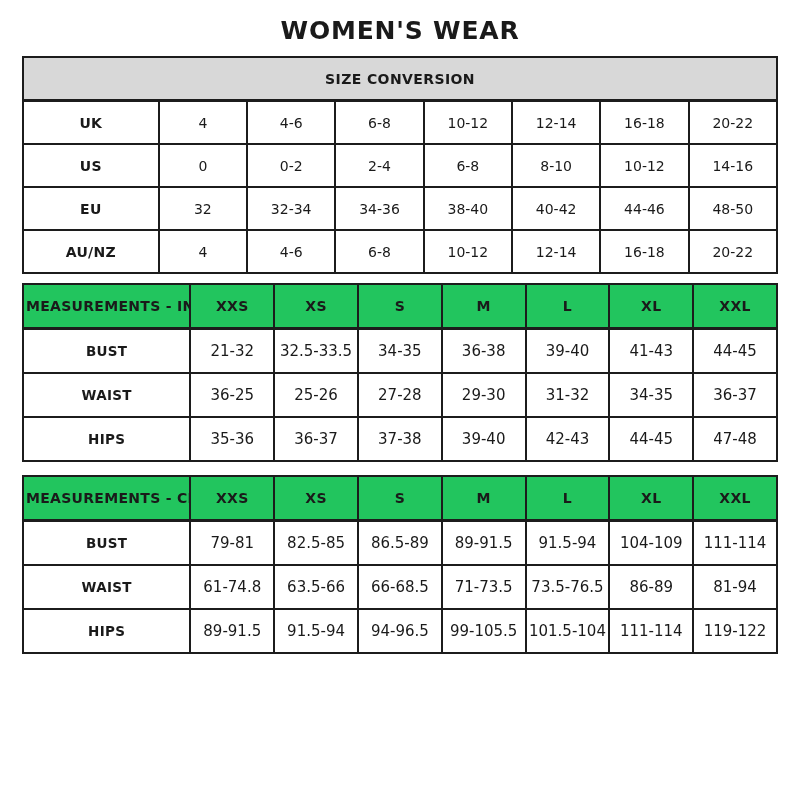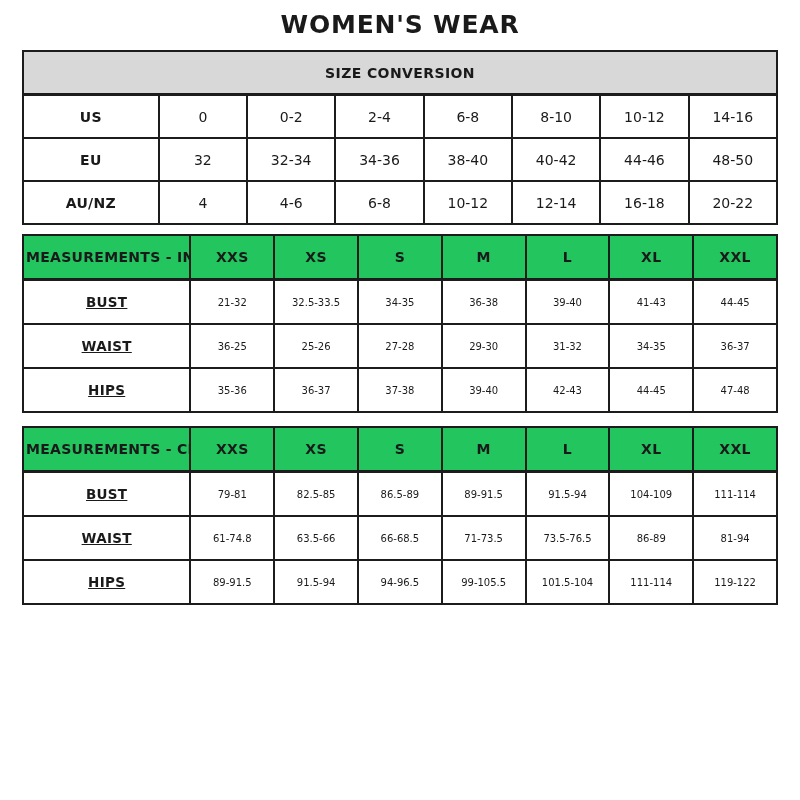--- a/index.html
+++ b/index.html
@@ -8,21 +8,21 @@
     background: #ffffff;
     width: 800px;
     height: 800px;
     font-family: "DejaVu Sans", "Liberation Sans", sans-serif;
     color: #1a1a1a;
     overflow: hidden;
   }
   .page {
     width: 756px;
     margin: 0 auto;
-    padding-top: 10px;
+    padding-top: 16px;
   }
   .page-title {
     text-align: center;
     font-size: 25px;
     font-weight: 700;
     letter-spacing: 0.8px;
     margin: 0 0 10px 0;
     line-height: 30px;
   }
   table {
@@ -72,25 +72,24 @@
     font-size: 14px;
     font-weight: 700;
     letter-spacing: 0.3px;
     border-bottom-width: 3px;
   }
   .t-meas tbody th {
     height: 42px;
     font-size: 13.5px;
     font-weight: 700;
     letter-spacing: 0.3px;
-    text-decoration: underline;
   }
   .t-meas tbody td {
     height: 42px;
-    font-size: 10px;
+    font-size: 15px;
     font-weight: 400;
   }
 </style>
 </head>
 <body>
 
 <div class="page">
 
   <h1 class="page-title">WOMEN'S WEAR</h1>
 
@@ -98,20 +97,30 @@
     <colgroup>
       <col style="width:18%">
       <col span="7">
     </colgroup>
     <thead>
       <tr>
         <th colspan="8" class="banner">SIZE CONVERSION</th>
       </tr>
     </thead>
     <tbody>
+        <tr>
+          <th>UK</th>
+          <td>4</td>
+          <td>4-6</td>
+          <td>6-8</td>
+          <td>10-12</td>
+          <td>12-14</td>
+          <td>16-18</td>
+          <td>20-22</td>
+        </tr>
         <tr>
           <th>US</th>
           <td>0</td>
           <td>0-2</td>
           <td>2-4</td>
           <td>6-8</td>
           <td>8-10</td>
           <td>10-12</td>
           <td>14-16</td>
         </tr>

